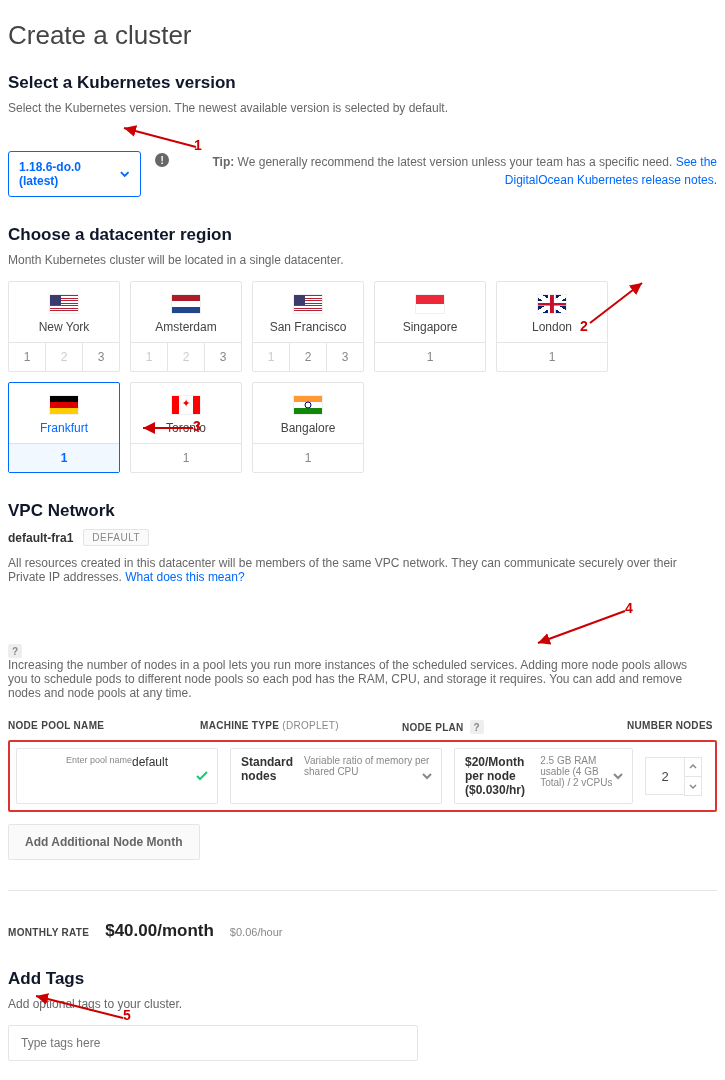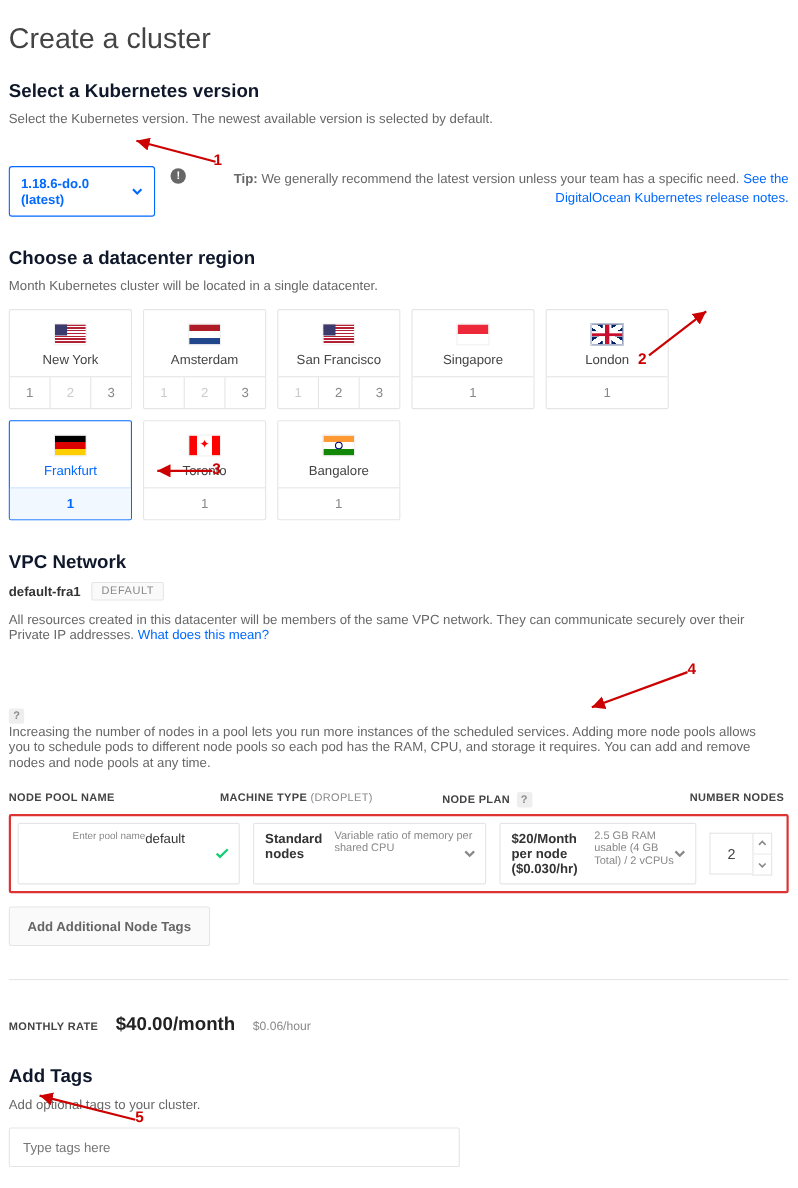--- a/index.html
+++ b/index.html
@@ -293,21 +293,21 @@
           </div>
         <div class="stepbtn">
             <svg width="10" height="10" viewBox="0 0 10 10" fill="none" stroke="#888" stroke-width="1.5">
               <path d="M2 4l3 3 3-3"></path>
             </svg>
           </div>
       </div>
     </div>
   </div>
 
-  <button class="addpool">Add Additional Node Tags</button>
+  <button class="addpool">Add Additional Node Month</button>
   <div class="hr"></div>
 
   <div class="rate">
     <span class="ratelab">MONTHLY RATE</span>
     <span class="ratemain">$40.00/month</span>
     <span class="ratesub">$0.06/hour</span>
   </div>
 </div>
 
 <div class="section">

